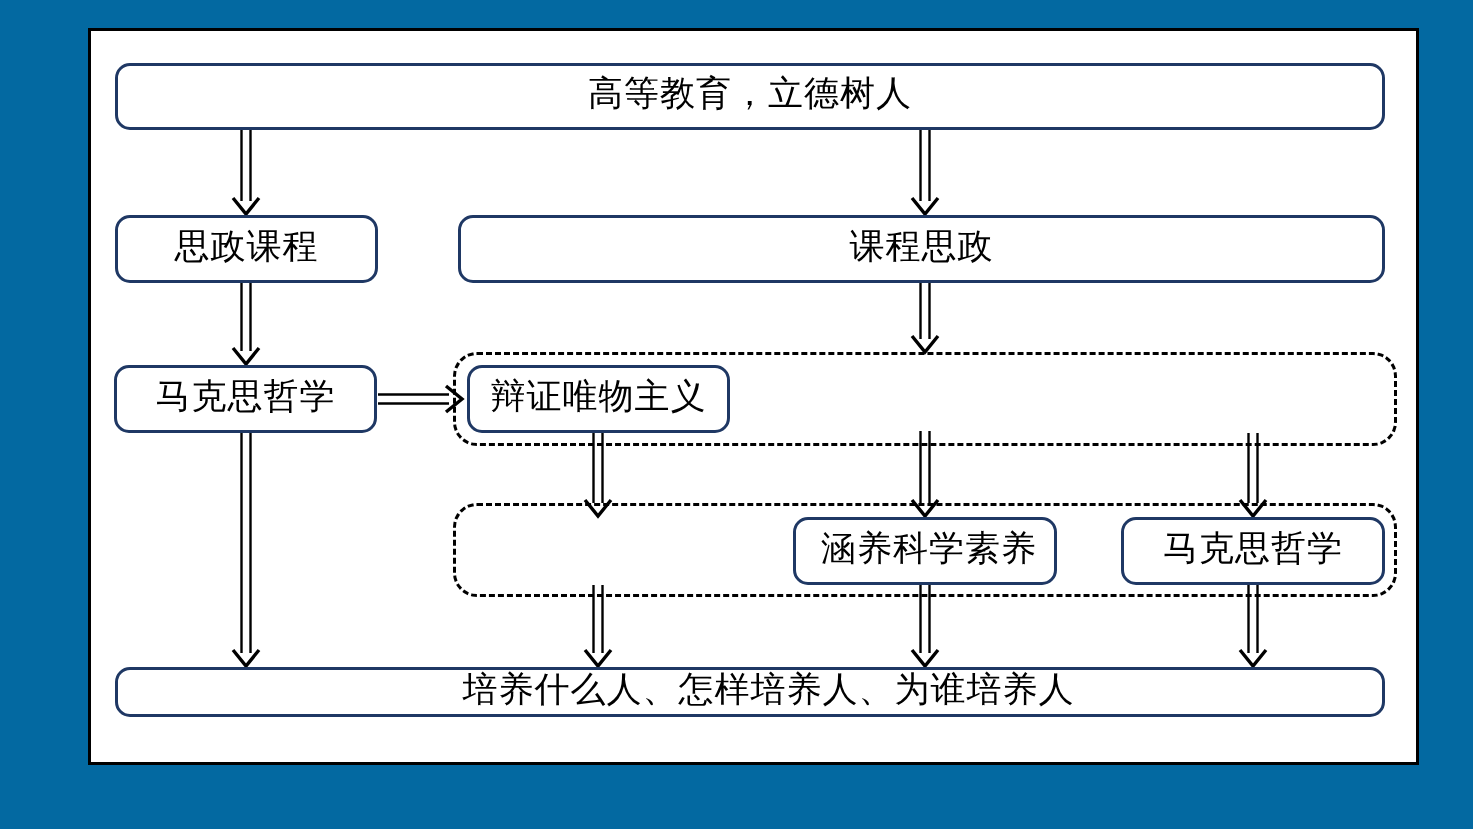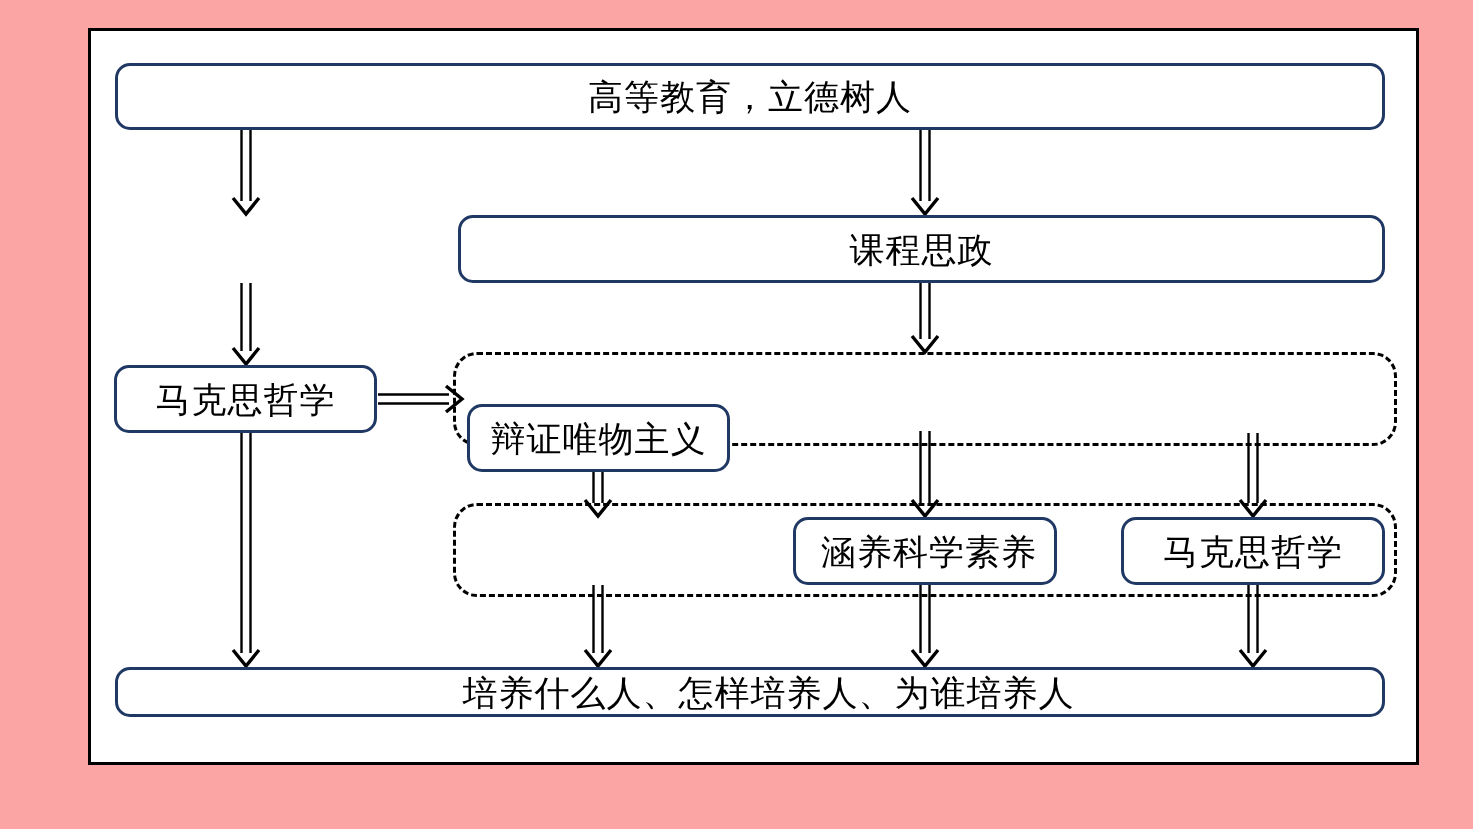--- a/index.html
+++ b/index.html
@@ -1,18 +1,18 @@
 <!DOCTYPE html>
 <html><head>
 <meta charset="utf-8">
 <style>
   html,body{margin:0;padding:0;background:#fff;}
   .canvas{
-    position:relative;width:1473px;height:829px;background:#fca5a5;
-    font-family:Liberation Sans, sans-serif;color:#000;
+    position:relative;width:1473px;height:829px;background:#0369a1;
+    font-family:Liberation Mono, monospace;color:#000;
     overflow:hidden;
   }
   .frame{
     position:absolute;left:88px;top:28px;width:1331px;height:737px;
     border:3px solid #000;box-sizing:border-box;background:#fff;z-index:0;
   }
   .node{
     position:absolute;box-sizing:border-box;background:#ffffff;
     border:3px solid #1f3864;border-radius:15px;
     display:flex;align-items:center;justify-content:center;
@@ -23,21 +23,21 @@
     border:3px dashed #000;border-radius:24px;z-index:1;
   }
   .overlay{position:absolute;left:0;top:0;z-index:2;pointer-events:none;}
 
   
   .n-top    {left:115px;top:63px;  width:1270px;height:67px;}
   .n-szkc   {left:115px;top:215px; width:263px; height:68px;}
   .n-kcsz   {left:458px;top:215px; width:927px; height:68px;}
   .n-mkzx   {left:114px;top:365px; width:263px; height:68px;}
   .g-row1   {left:453px;top:352px; width:944px; height:94px;}
-  .n-bzwwzy {left:467px;top:365px; width:263px; height:68px;margin-top:39px;}
+  .n-bzwwzy {left:467px;top:365px; width:263px; height:68px;}
   .n-lxrwsc {left:793px;top:365px; width:264px; height:66px;}
   .n-jdgsal {left:1121px;top:365px;width:264px; height:68px;}
   .g-row2   {left:453px;top:503px; width:944px; height:94px;}
   .n-clsbnl {left:467px;top:517px; width:263px; height:68px;}
   .n-hykxsy {left:793px;top:517px; width:264px; height:68px;padding-left:8px;}
   .n-hzjgqh {left:1121px;top:517px;width:264px; height:68px;}
   .n-bottom {left:115px;top:667px; width:1270px;height:50px;padding-left:37px;}
 </style>
 </head>
 <body>
@@ -105,20 +105,23 @@
         <line x1="1248.5" y1="585" x2="1248.5" y2="653" stroke-width="2.4"></line>
         <line x1="1257.5" y1="585" x2="1257.5" y2="653" stroke-width="2.4"></line>
         <polyline points="1240,650 1253,666 1266,650" stroke-width="3.4"></polyline>
       </g>
     </svg>
 
   <div class="node n-top">
     <span>高等教育，立德树人</span>
   </div>
 
+  <div class="node n-szkc">
+    <span>思政课程</span>
+  </div>
 
   <div class="node n-mkzx">
     <span>马克思哲学</span>
   </div>
 
   <div class="node n-kcsz">
     <span>课程思政</span>
   </div>
 
   <div class="dashed-group g-row1"></div>

